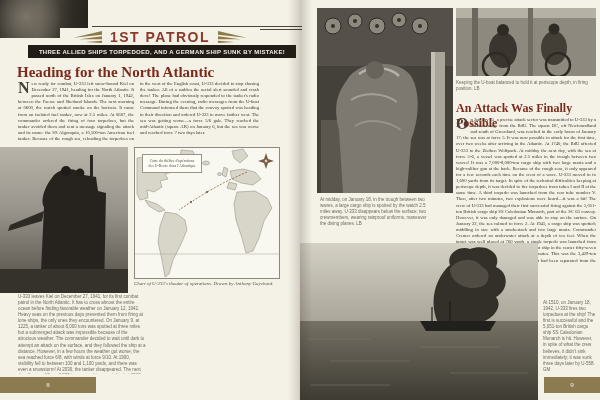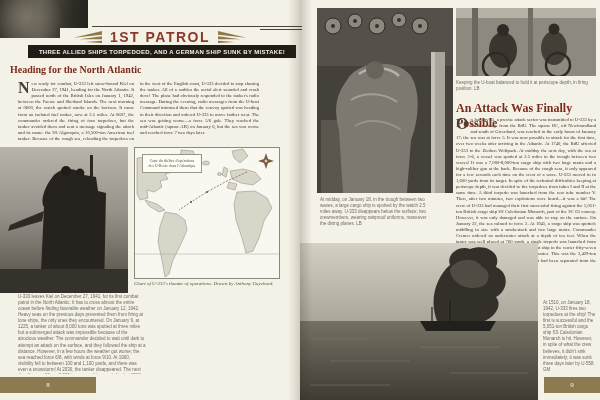--- a/index.html
+++ b/index.html
@@ -23,21 +23,21 @@
      display:flex;align-items:center;justify-content:center;gap:6px;background:#f4f1e6;}
   .title-text{font-family:"Liberation Sans",sans-serif;font-weight:800;font-size:14px;
      letter-spacing:1.5px;color:#8a392a;white-space:nowrap;transform:scaleY(1.05);text-align:right;}
   .wing{width:34px;height:12px;fill:#8d7a48;}
   .subtitle-bar{position:absolute;left:28px;top:45px;width:268px;height:13px;background:#221c16;
      display:flex;align-items:center;justify-content:center;}
   .subtitle-bar span{font-family:"Liberation Sans",sans-serif;font-size:6px;font-weight:700;
      letter-spacing:.3px;color:#f2efe6;white-space:nowrap;}
   
   h2{position:absolute;margin:0;font-family:"Liberation Serif",serif;font-weight:700;color:#7b2b1c;}
-  #heading-left{left:10px;top:64px;font-size:10px;}
+  #heading-left{left:17px;top:64px;font-size:15px;}
   #heading-right{left:456px;top:101px;font-size:12px;}
   .bodytext{position:absolute;font-size:4.7px;line-height:1.3;text-align:justify;color:#3b362e;overflow:hidden;}
   #body-col1{left:18px;top:81px;width:116px;height:62px;}
   #body-col2{left:140px;top:81px;width:119px;height:62px;}
   #body-right{left:456px;top:117px;width:140px;height:174px;}
   .dropcap{float:left;font-weight:700;font-size:16px;line-height:.8;color:#44403a;margin:1px 2px 0 0;}
   
   .caption{position:absolute;font-family:"Liberation Sans",sans-serif;font-size:4.5px;
      line-height:1.35;color:#6e6a60;overflow:hidden;}
   #caption-left{left:18px;top:294px;width:128px;height:80px;}

